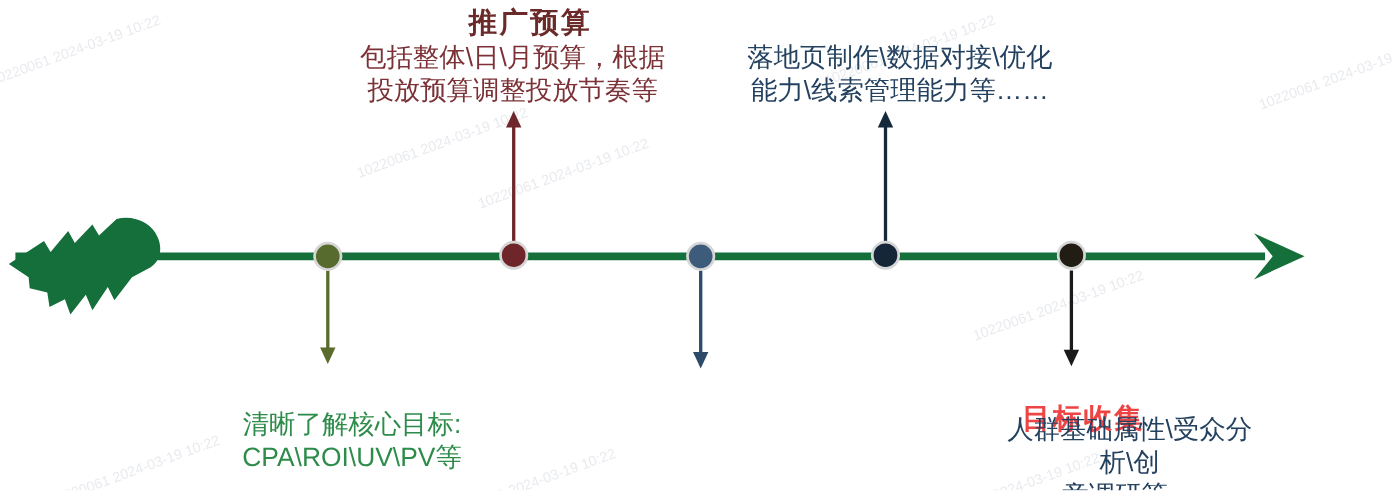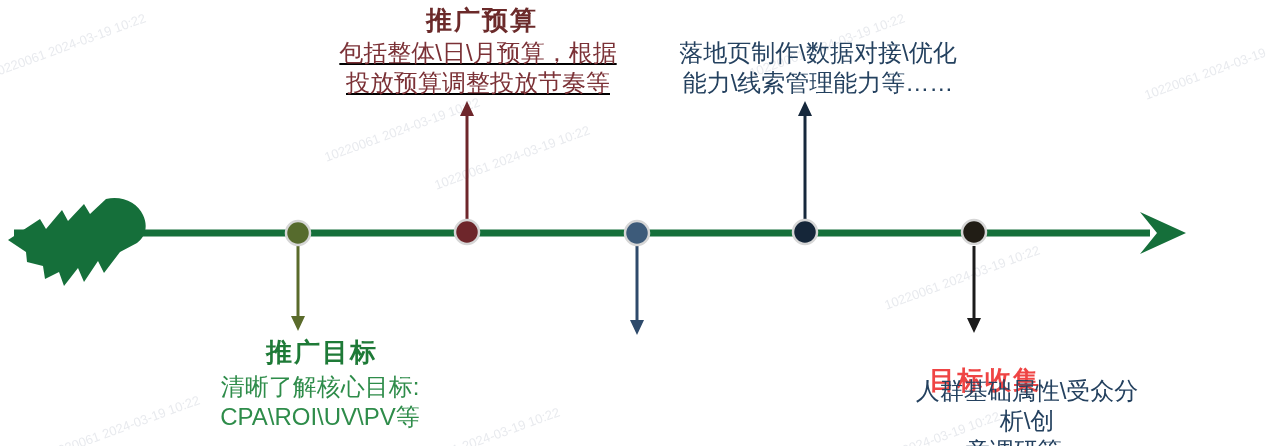--- a/index.html
+++ b/index.html
@@ -109,33 +109,30 @@
     <circle cx="298" cy="233" r="12" fill="#566b2d" stroke="#d6d6d6" stroke-width="2.5"></circle>
     <circle cx="467" cy="232" r="12" fill="#6e262b" stroke="#d6d6d6" stroke-width="2.5"></circle>
     <circle cx="637" cy="233" r="12" fill="#3d5b7a" stroke="#d6d6d6" stroke-width="2.5"></circle>
     <circle cx="805" cy="232" r="12" fill="#152639" stroke="#d6d6d6" stroke-width="2.5"></circle>
     <circle cx="974" cy="232" r="12" fill="#211d15" stroke="#d6d6d6" stroke-width="2.5"></circle>
   </svg>
 
   <div class="label-group" style="left:482px; top:4px;">
     <div class="item-title t-budget">推广预算</div>
   </div>
-  <div class="label-group" style="left:478px; top:38px;text-decoration:underline;">
+  <div class="label-group" style="left:466px; top:38px;">
     <div class="item-body b-budget">包括整体\日\月预算，根据
 投放预算调整投放节奏等</div>
   </div>
 
   <div class="label-group" style="left:818px; top:38px;">
     <div class="item-body b-support">落地页制作\数据对接\优化
 能力\线索管理能力等……</div>
   </div>
 
-  <div class="label-group" style="left:322px; top:336px;">
-    <div class="item-title t-goal">推广目标</div>
-  </div>
   <div class="label-group" style="left:320px; top:372px;text-align:center;">
     <div class="item-body b-goal">清晰了解核心目标:
 CPA\ROI\UV\PV等</div>
   </div>
 
 
   <div class="label-group" style="left:985px; top:340px;">
     <div class="item-title t-collect">目标收集</div>
   </div>
   <div class="label-group" style="left:985px; top:376px;margin-left:42px;">

